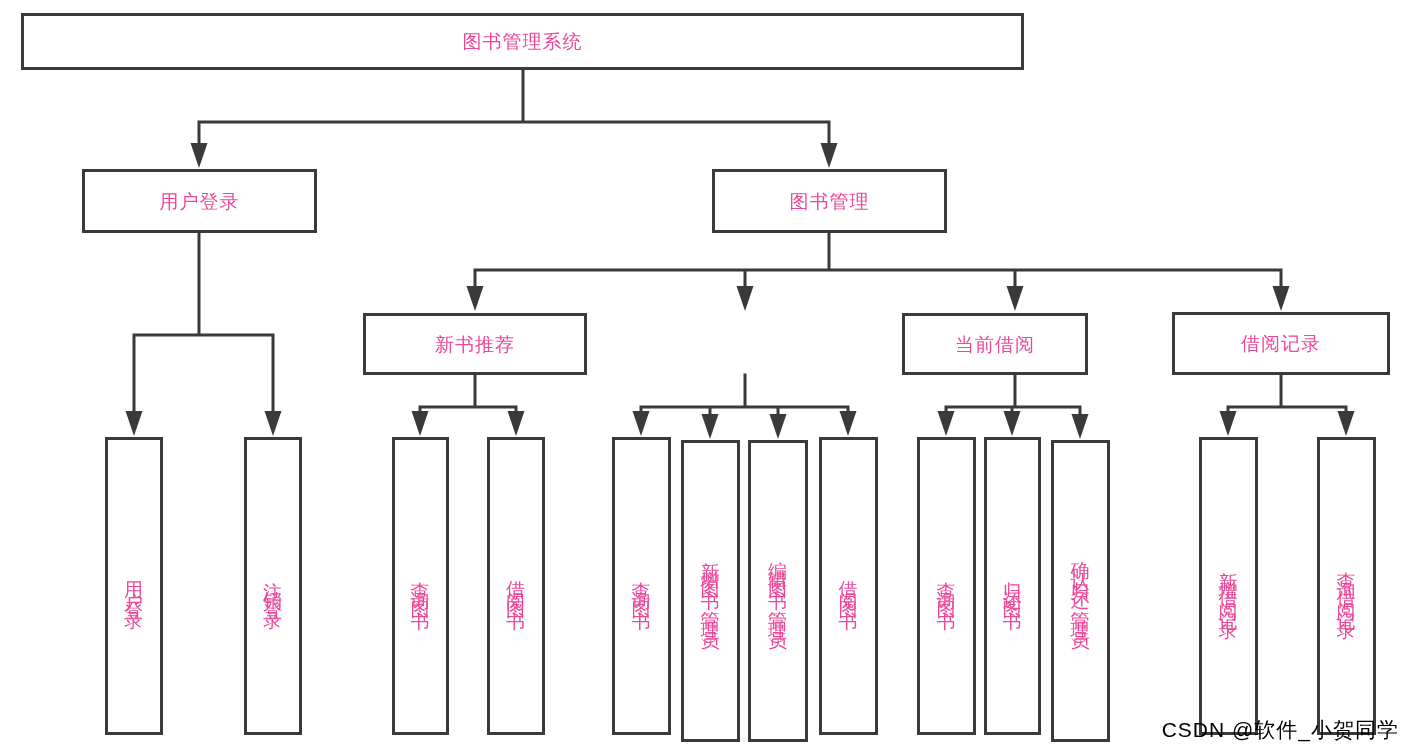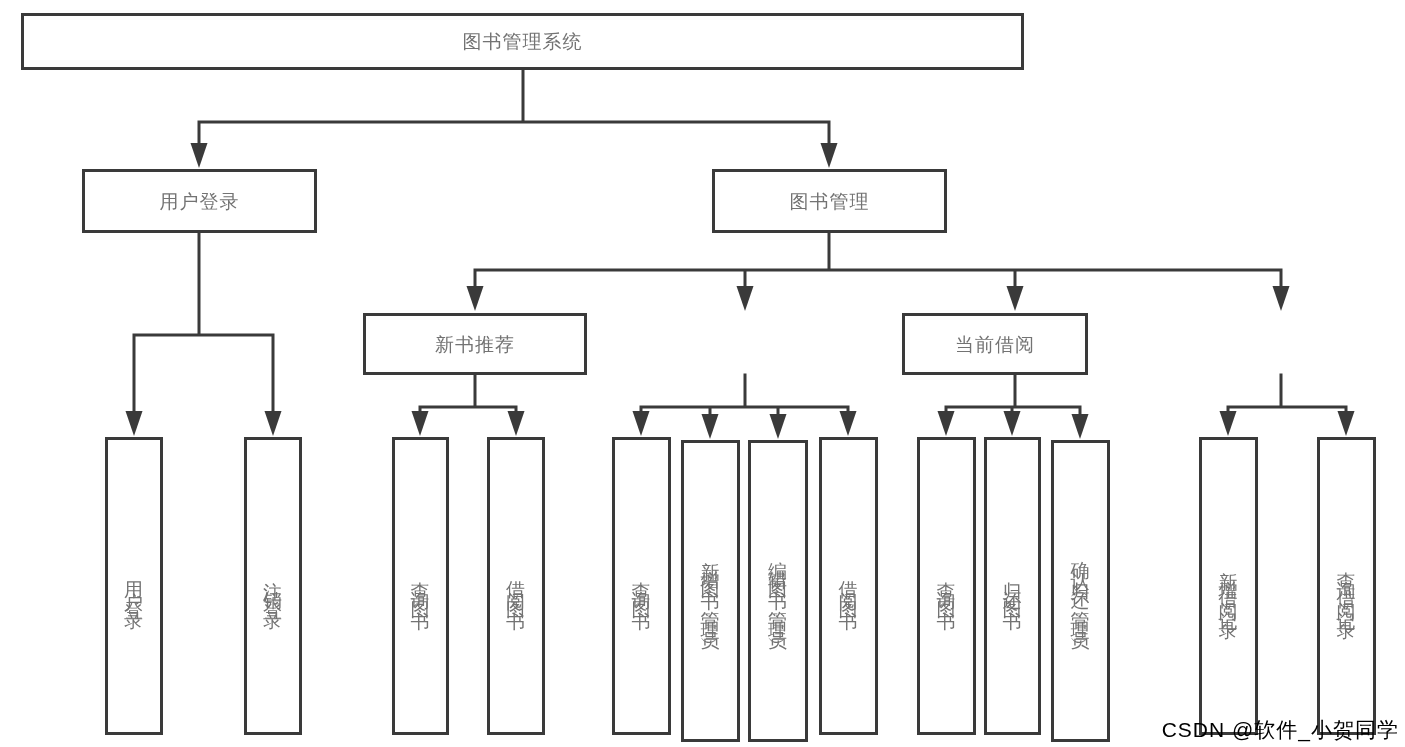--- a/index.html
+++ b/index.html
@@ -18,21 +18,21 @@
     position: absolute;
     left: 0; top: 0;
     width: 1405px; height: 747px;
     pointer-events: none;
   }
 
   .node {
     position: absolute;
     border: 3px solid #3a3a3a;
     background: #ffffff;
-    color: #737373;
+    color: #ec4899;
     display: flex;
     align-items: center;
     justify-content: center;
     font-size: 19px;
     letter-spacing: 1px;
     text-align: center;
     line-height: 1;
   }
 
   .node.h {  }
@@ -124,20 +124,21 @@
     </g>
   </svg>
 
   <div class="node h" id="root-box">图书管理系统</div>
 
   <div class="node h" id="user-login-box">用户登录</div>
   <div class="node h" id="book-mgmt-box">图书管理</div>
 
   <div class="node h" id="new-book-box">新书推荐</div>
   <div class="node h" id="cur-borrow-box">当前借阅</div>
+  <div class="node h" id="records-box">借阅记录</div>
 
   <div class="node v" id="leaf-1a">用户登录</div>
   <div class="node v" id="leaf-1b">注销登录</div>
 
   <div class="node v" id="leaf-2a">查询图书</div>
   <div class="node v" id="leaf-2b">借阅图书</div>
 
   <div class="node v" id="leaf-3a">查询图书</div>
   <div class="node v" id="leaf-3b">新增图书（管理员）</div>
   <div class="node v" id="leaf-3c">编辑图书（管理员）</div>

